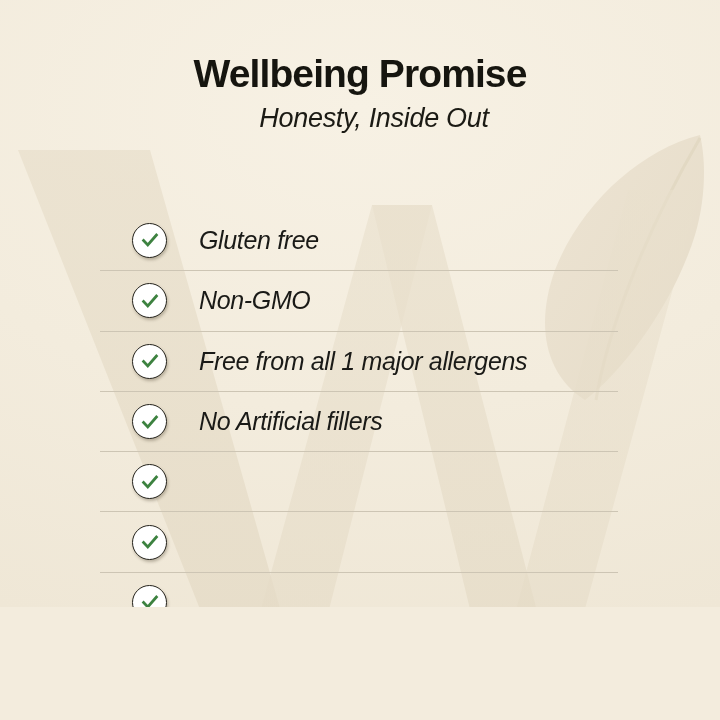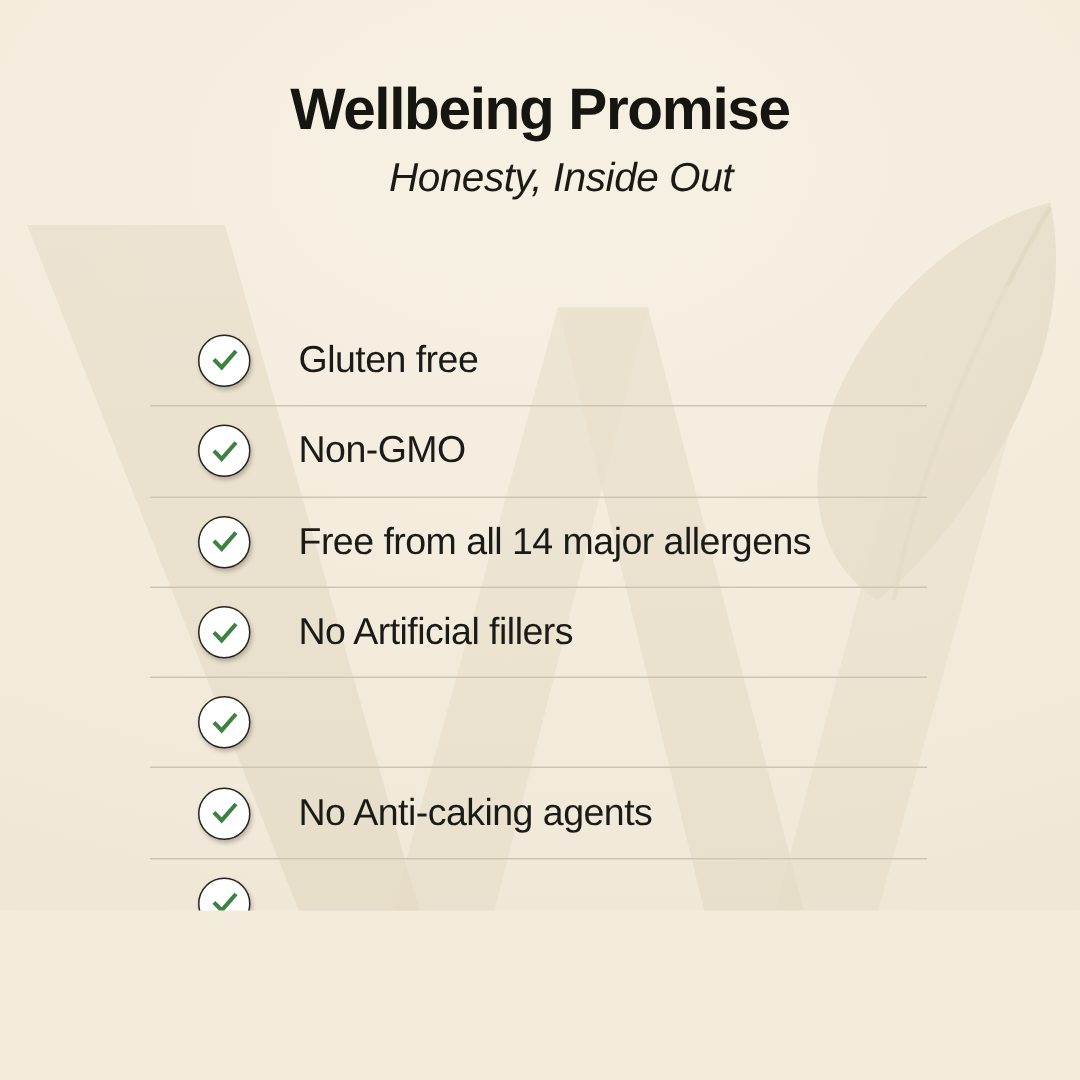--- a/index.html
+++ b/index.html
@@ -106,20 +106,21 @@
     height: 22px;
   }
 
   .promise-label {
     margin-left: 32px;
     font-size: 25px;
     font-weight: 400;
     letter-spacing: -0.35px;
     color: #1a1a17;
     white-space: nowrap;
+    font-style: italic;
   }
 </style>
 </head>
 <body>
 
 <div class="card">
 
   <svg class="bg-art" viewBox="0 0 720 720" preserveAspectRatio="none" aria-hidden="true">
     <defs>
       <linearGradient id="wmGrad" x1="0" y1="0" x2="0" y2="1">
@@ -174,21 +175,21 @@
       </span>
       <span class="promise-label">Non-GMO</span>
     </li>
 
     <li class="promise-row">
       <span class="check-badge">
         <svg viewBox="0 0 24 24" aria-hidden="true">
           <path d="M5 12.6 L9.6 17.4 L19 6.6" fill="none" stroke="#3d8240" stroke-width="3" stroke-linecap="square" stroke-linejoin="miter"></path>
         </svg>
       </span>
-      <span class="promise-label">Free from all 14 major allergens</span>
+      <span class="promise-label">Free from all 1 major allergens</span>
     </li>
 
     <li class="promise-row">
       <span class="check-badge">
         <svg viewBox="0 0 24 24" aria-hidden="true">
           <path d="M5 12.6 L9.6 17.4 L19 6.6" fill="none" stroke="#3d8240" stroke-width="3" stroke-linecap="square" stroke-linejoin="miter"></path>
         </svg>
       </span>
       <span class="promise-label">No Artificial fillers</span>
     </li>
@@ -200,21 +201,20 @@
         </svg>
       </span>
     </li>
 
     <li class="promise-row">
       <span class="check-badge">
         <svg viewBox="0 0 24 24" aria-hidden="true">
           <path d="M5 12.6 L9.6 17.4 L19 6.6" fill="none" stroke="#3d8240" stroke-width="3" stroke-linecap="square" stroke-linejoin="miter"></path>
         </svg>
       </span>
-      <span class="promise-label">No Anti-caking agents</span>
     </li>
 
     <li class="promise-row">
       <span class="check-badge">
         <svg viewBox="0 0 24 24" aria-hidden="true">
           <path d="M5 12.6 L9.6 17.4 L19 6.6" fill="none" stroke="#3d8240" stroke-width="3" stroke-linecap="square" stroke-linejoin="miter"></path>
         </svg>
       </span>
     </li>
 

